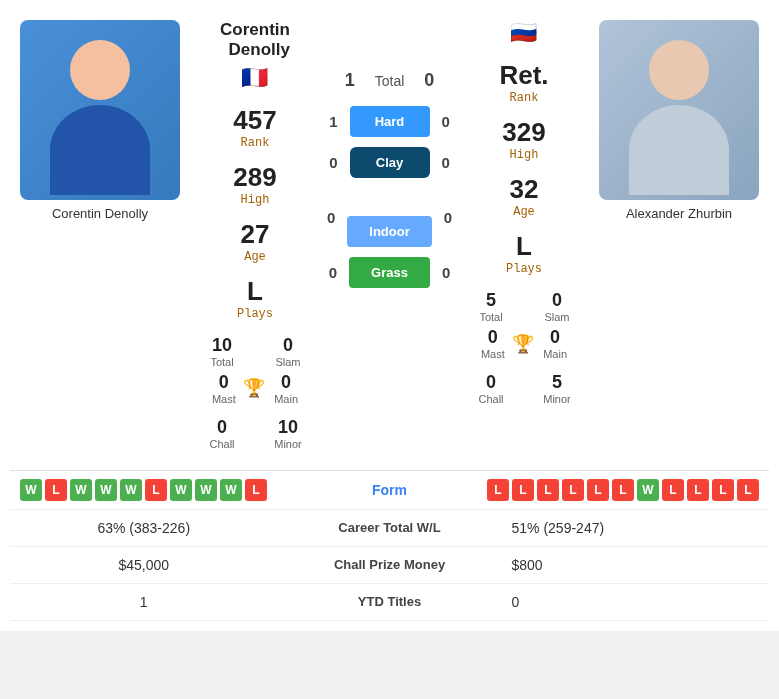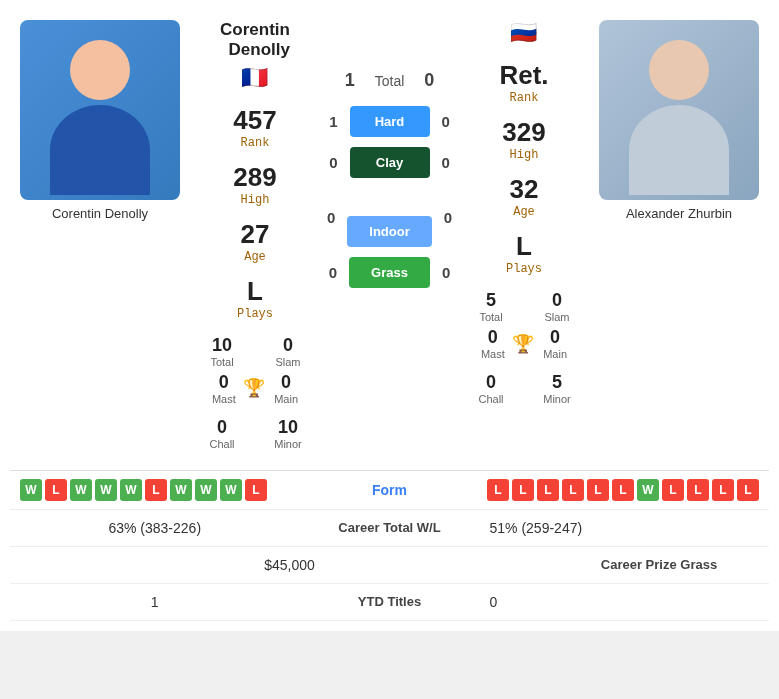--- a/index.html
+++ b/index.html
@@ -31,35 +31,35 @@
     .trophy-row { display: flex; align-items: center; justify-content: center; gap: 8px; margin: 4px 0; }
 
     
     .center-col { flex: 1; display: flex; flex-direction: column; align-items: center; padding: 0 5px; }
     .total-row { display: flex; align-items: center; justify-content: center; gap: 20px; margin-bottom: 10px; font-size: 18px; font-weight: bold; color: #444; margin-top: 50px; }
     .total-label { font-size: 14px; color: #555; font-weight: normal; }
 
     .surface-row { display: flex; align-items: center; justify-content: center; gap: 12px; margin: 5px 0; font-size: 15px; font-weight: bold; color: #444; }
     .surface-btn { padding: 8px 22px; border-radius: 4px; color: #fff; font-size: 13px; font-weight: bold; min-width: 80px; text-align: center; }
     .surface-hard { background: #3399ff; }
-    .surface-clay { background: #14532d; }
+    .surface-clay { background: #0c4a6e; border-radius: 6px; }
     .surface-indoor { background: #66aaff; margin-top: 28px; }
     .surface-grass { background: #33aa44; }
 
     
     .bottom-section { background: #fff; margin-top: 10px; border-top: 1px solid #ddd; }
     .form-row { display: flex; align-items: center; padding: 8px 10px; border-bottom: 1px solid #eee; }
     .form-badges-left { display: flex; gap: 3px; flex: 1; }
     .form-badges-right { display: flex; gap: 3px; flex: 1; justify-content: flex-end; }
     .form-label { width: 120px; text-align: center; font-size: 14px; font-weight: bold; color: #3b82f6; }
     .badge { width: 22px; height: 22px; border-radius: 3px; display: flex; align-items: center; justify-content: center; font-size: 12px; font-weight: bold; color: #fff; }
     .badge-w { background: #4caf50; }
     .badge-l { background: #f44336; }
 
-    .stat-row { display: flex; align-items: center; padding: 10px; border-bottom: 1px solid #eee; }
+    .stat-row { display: flex; align-items: center; padding: 10px; border-bottom: 1px solid #eee; gap: 22px; }
     .stat-row-left { flex: 1; text-align: center; font-size: 14px; color: #333; }
     .stat-row-center { width: 200px; text-align: center; font-size: 13px; font-weight: bold; color: #444; }
     .stat-row-right { flex: 1; font-size: 14px; color: #333; }
     .face-circle { width: 60px; height: 60px; border-radius: 50%; background: #f5c0a0; margin: 15px auto 0; }
     .body-shape { width: 100px; height: 90px; background: #2255aa; border-radius: 50% 50% 0 0; margin: 5px auto 0; }
 
     .face-circle-r { width: 60px; height: 60px; border-radius: 50%; background: #e8c8b0; margin: 15px auto 0; }
     .body-shape-r { width: 100px; height: 90px; background: #c0ccd8; border-radius: 50% 50% 0 0; margin: 5px auto 0; }
   </style>
 </head>
@@ -275,21 +275,22 @@
     </div>
 
     <div id="stat-rows-container">
         <div class="stat-row">
     <div class="stat-row-left">63% (383-226)</div>
     <div class="stat-row-center">Career Total W/L</div>
     <div class="stat-row-right">51% (259-247)</div>
   </div>
         <div class="stat-row">
     <div class="stat-row-left">$45,000</div>
-    <div class="stat-row-center">Career Prize Grass</div>
+    <div class="stat-row-center">Chall Prize Money</div>
+    <div class="stat-row-right">$800</div>
   </div>
         <div class="stat-row">
     <div class="stat-row-left">1</div>
     <div class="stat-row-center">YTD Titles</div>
     <div class="stat-row-right">0</div>
   </div>
       </div>
 
   </div>
 </div>

